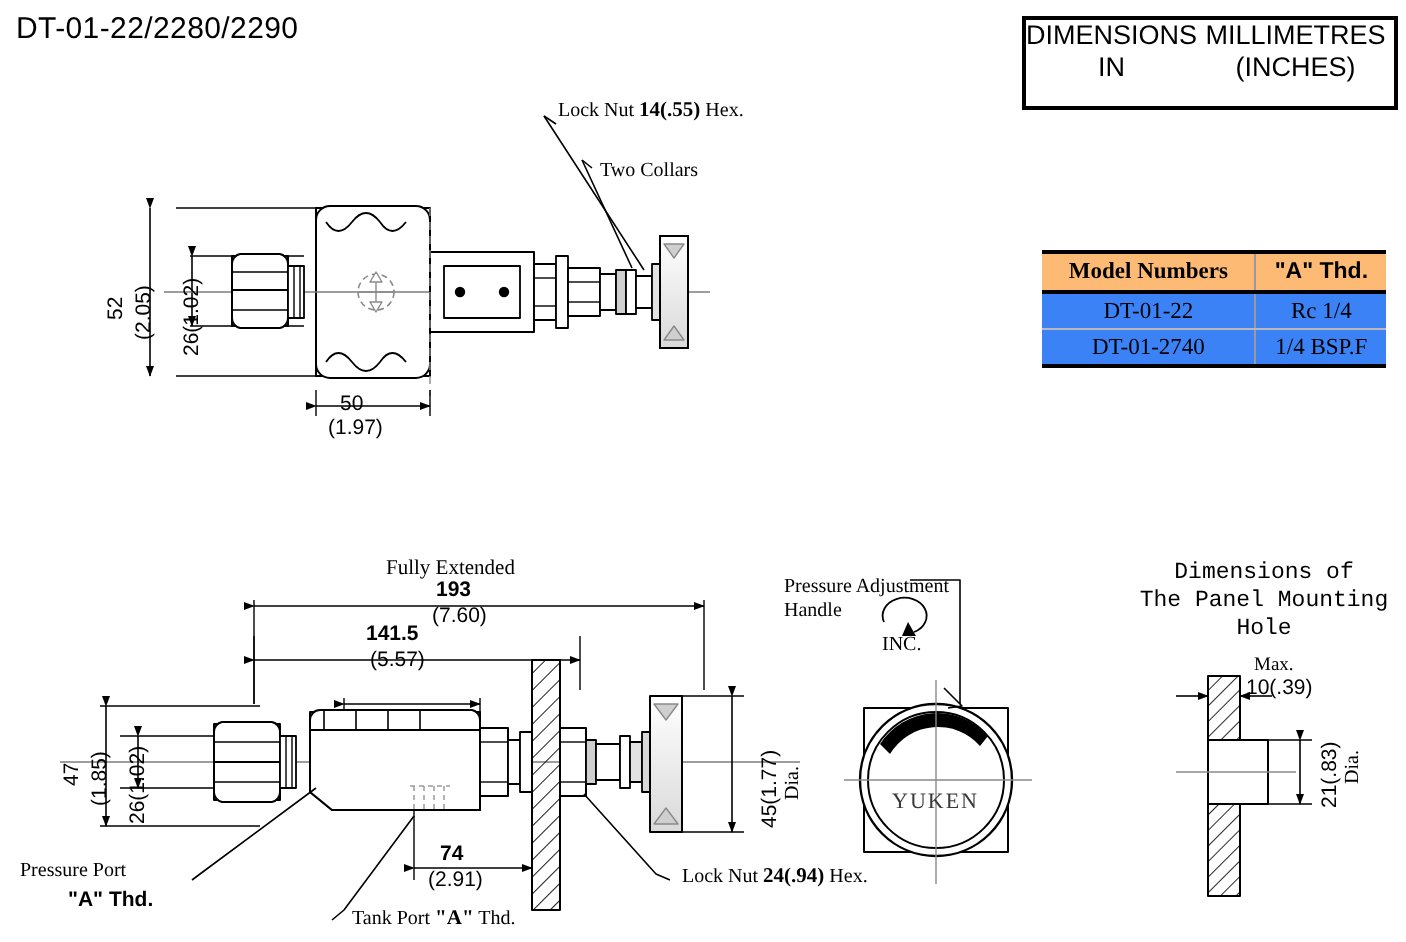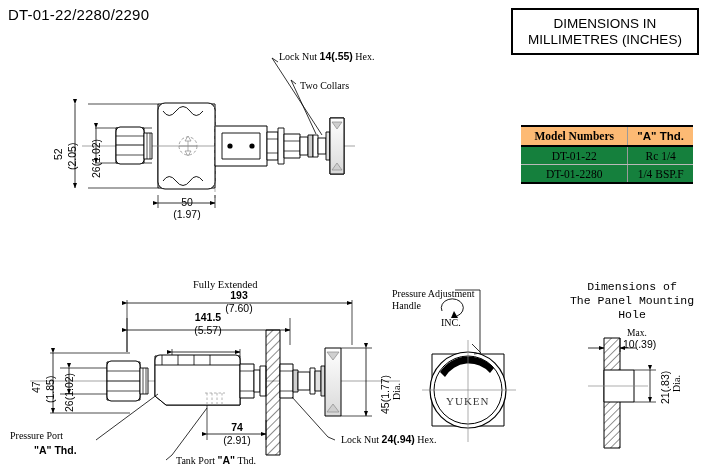--- a/index.html
+++ b/index.html
@@ -19,54 +19,54 @@
   #part-number{
     left:8px;top:6px;
     font-family:"Liberation Sans", sans-serif;
     font-size:15px;letter-spacing:0.2px;
   }
 
   
   #dimensions-box{
     position:absolute;left:511px;top:8px;width:184px;height:43px;
     border:2px solid #000;
-    display:flex;flex-direction:column;justify-content:center;
+    display:flex;flex-direction:row;justify-content:center;
     font-family:"Liberation Sans", sans-serif;
     font-size:13.5px;line-height:16px;text-align:center;
     background:#fff;
   }
 
   
   #model-table{
     position:absolute;left:521px;top:125px;width:172px;
     border-collapse:collapse;
     font-family:"Liberation Serif", serif;
     font-size:11.5px;
   }
   #model-table th,#model-table td{
     text-align:center;padding:2.5px 2px;
     border-left:1px solid #9a9a9a;
-    background:#15803d;
+    background:#3b82f6;
   }
   #model-table th:first-child,#model-table td:first-child{border-left:none;}
   #model-table thead th{
     background:#fdba74;
     font-weight:bold;
     border-top:2.5px solid #000;
     border-bottom:2.5px solid #000;
     padding:3px 2px;
   }
   #model-table tbody tr td{border-bottom:1px solid #b9b9b9;}
   #model-table tbody tr:last-child td{border-bottom:2.5px solid #000;}
   #model-table .thd-col b{font-family:"Liberation Sans",sans-serif;font-size:11.5px;}
 
   
   .lbl{position:absolute;font-family:"Liberation Serif",serif;font-size:10px;color:#000;white-space:nowrap;}
-  .lbl b{font-family:Liberation Sans, sans-serif;font-size:10.5px;}
-  .dim{position:absolute;font-family:"Liberation Sans",sans-serif;font-size:10.5px;color:#000;white-space:nowrap;text-align:center;}
+  .lbl b{font-family:Liberation Serif, serif;font-size:10.5px;}
+  .dim{position:absolute;font-family:"Liberation Sans",sans-serif;font-size:10.5px;color:#000;white-space:nowrap;}
   .dimv{position:absolute;font-family:"Liberation Sans",sans-serif;font-size:10.5px;color:#000;white-space:nowrap;
         transform-origin:0 0;transform:rotate(-90deg);}
   .dimv-s{position:absolute;font-family:"Liberation Serif",serif;font-size:10px;color:#000;white-space:nowrap;
         transform-origin:0 0;transform:rotate(-90deg);}
   .hdr2{position:absolute;font-family:Liberation Mono, monospace;font-size:11.5px;line-height:14px;
         text-align:center;color:#000;}
 </style>
 </head>
 <body>
 
@@ -85,21 +85,21 @@
         <th>Model Numbers</th>
         <th class="thd-col"><b>"A" Thd.</b></th>
       </tr>
     </thead>
     <tbody>
       <tr>
         <td>DT-01-22</td>
         <td>Rc 1/4</td>
       </tr>
       <tr>
-        <td>DT-01-2280</td>
+        <td>DT-01-2740</td>
         <td>1/4 BSP.F</td>
       </tr>
     </tbody>
   </table>
 
   <svg class="draw" viewBox="0 0 703 471">
     <defs>
       <marker id="ar" markerWidth="9" markerHeight="7" refX="8.5" refY="3.5" orient="auto">
         <polygon points="0,0.4 9,3.5 0,6.6" fill="#000"></polygon>
       </marker>

